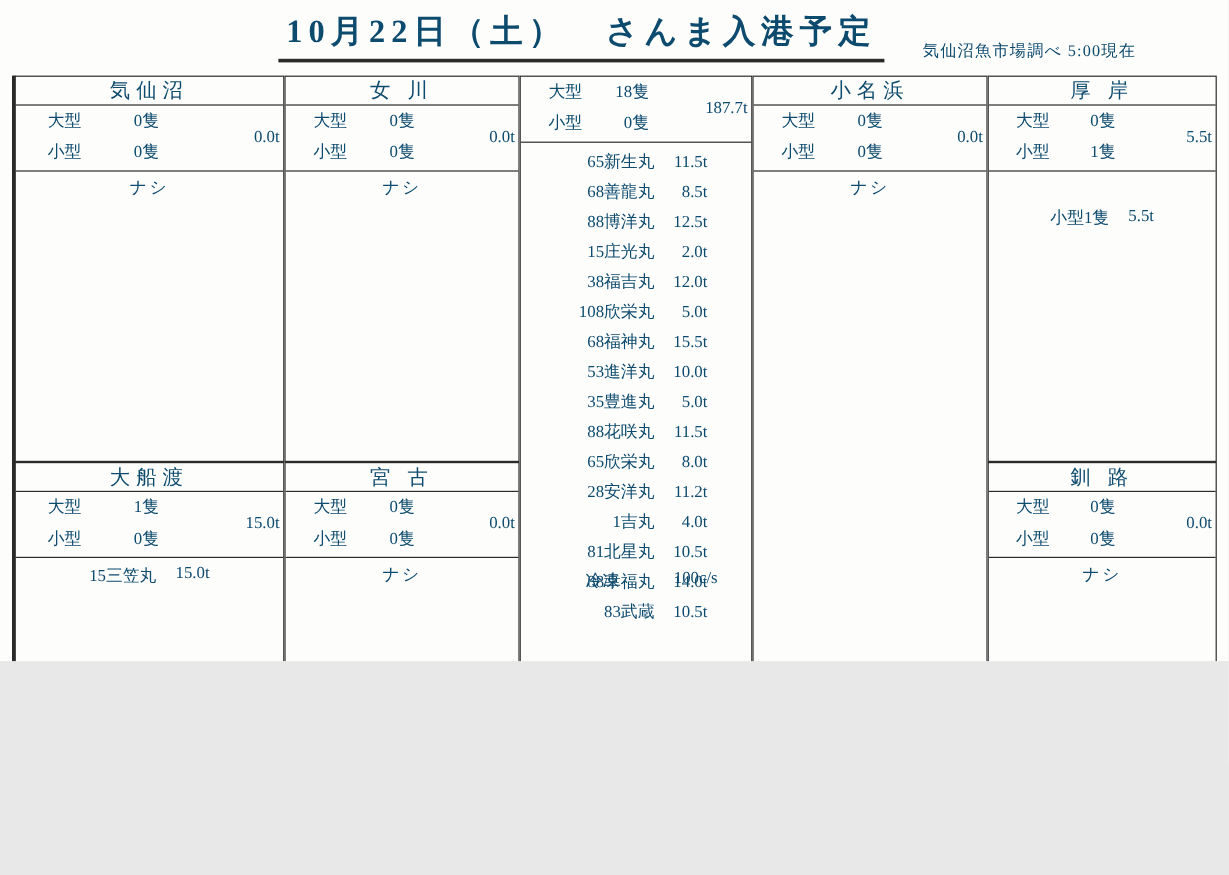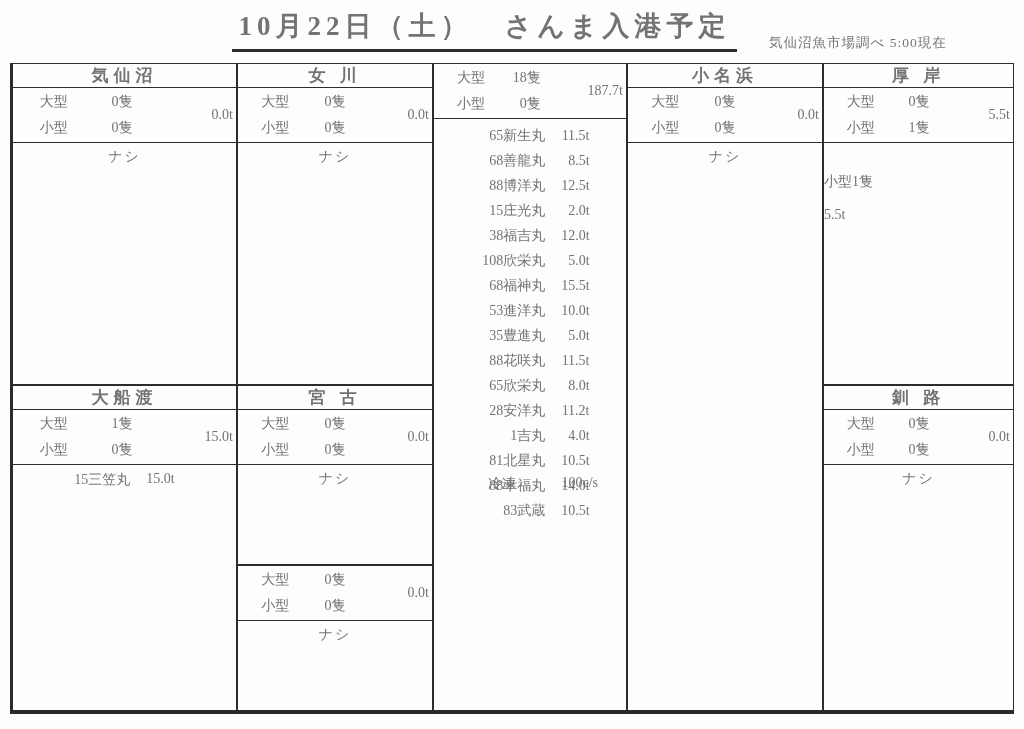--- a/index.html
+++ b/index.html
@@ -1,21 +1,21 @@
 <!DOCTYPE html>
 <html><head>
 <meta charset="utf-8">
 <style>
   html,body{margin:0;padding:0;background:#e8e8e8;}
   .page{
     position:relative;
-    width:1024px;height:729px;
+    width:1024px;height:551px;
     background:#fdfdfc;
     font-family:"Liberation Serif","DejaVu Serif",serif;
-    color:#737373;
+    color:#0c4a6e;
     overflow:hidden;
   }
   .doc-title{
     position:absolute;left:232px;top:8px;width:505px;
     text-align:center;
     font-size:27px;font-weight:bold;letter-spacing:5px;
     padding-bottom:5px;
     border-bottom:3px solid #2a2a2a;
     white-space:nowrap;
   }
@@ -26,21 +26,21 @@
   .sec{
     position:absolute;
     border:1.5px solid #2c2c2c;
     box-sizing:border-box;
     background:#fdfdfc;
   }
   .sec-h{
     height:23px;line-height:23px;
     border-bottom:1.5px solid #2c2c2c;
     text-align:center;
-    font-size:17px;font-weight:bold;letter-spacing:5px;
+    font-size:17px;font-weight:normal;letter-spacing:5px;
   }
   .sec-counts{
     position:relative;
     height:55px;
     border-bottom:1.5px solid #2c2c2c;
     font-size:14px;
     padding-top:1px;
     box-sizing:border-box;
   }
   .crow{display:flex;height:26px;line-height:26px;padding-left:12%;align-items:center;}
@@ -50,21 +50,21 @@
     position:absolute;right:3px;top:50%;
     transform:translateY(-50%);
     font-size:14px;
   }
   .sec-detail{
     position:relative;
     font-size:14px;
   }
   .none-txt{text-align:center;padding-top:5px;letter-spacing:2px;}
   .pair-row{display:flex;justify-content:center;gap:16px;padding-top:6px;}
-  .pair-row.low{padding-top:30px;flex-direction:column;}
+  .pair-row.low{padding-top:30px;}
   .ships{padding-top:4px;}
   .ship-row{display:flex;height:25px;line-height:25px;}
   .ship-row .sname{flex:0 0 58%;text-align:right;}
   .ship-row .stons{flex:0 0 23%;text-align:right;}
   .frozen-row{
     position:absolute;left:0;right:0;bottom:30px;
     display:flex;justify-content:space-between;
     padding:0 28px 0 54px;
     font-size:14px;
     margin-top:48px;

